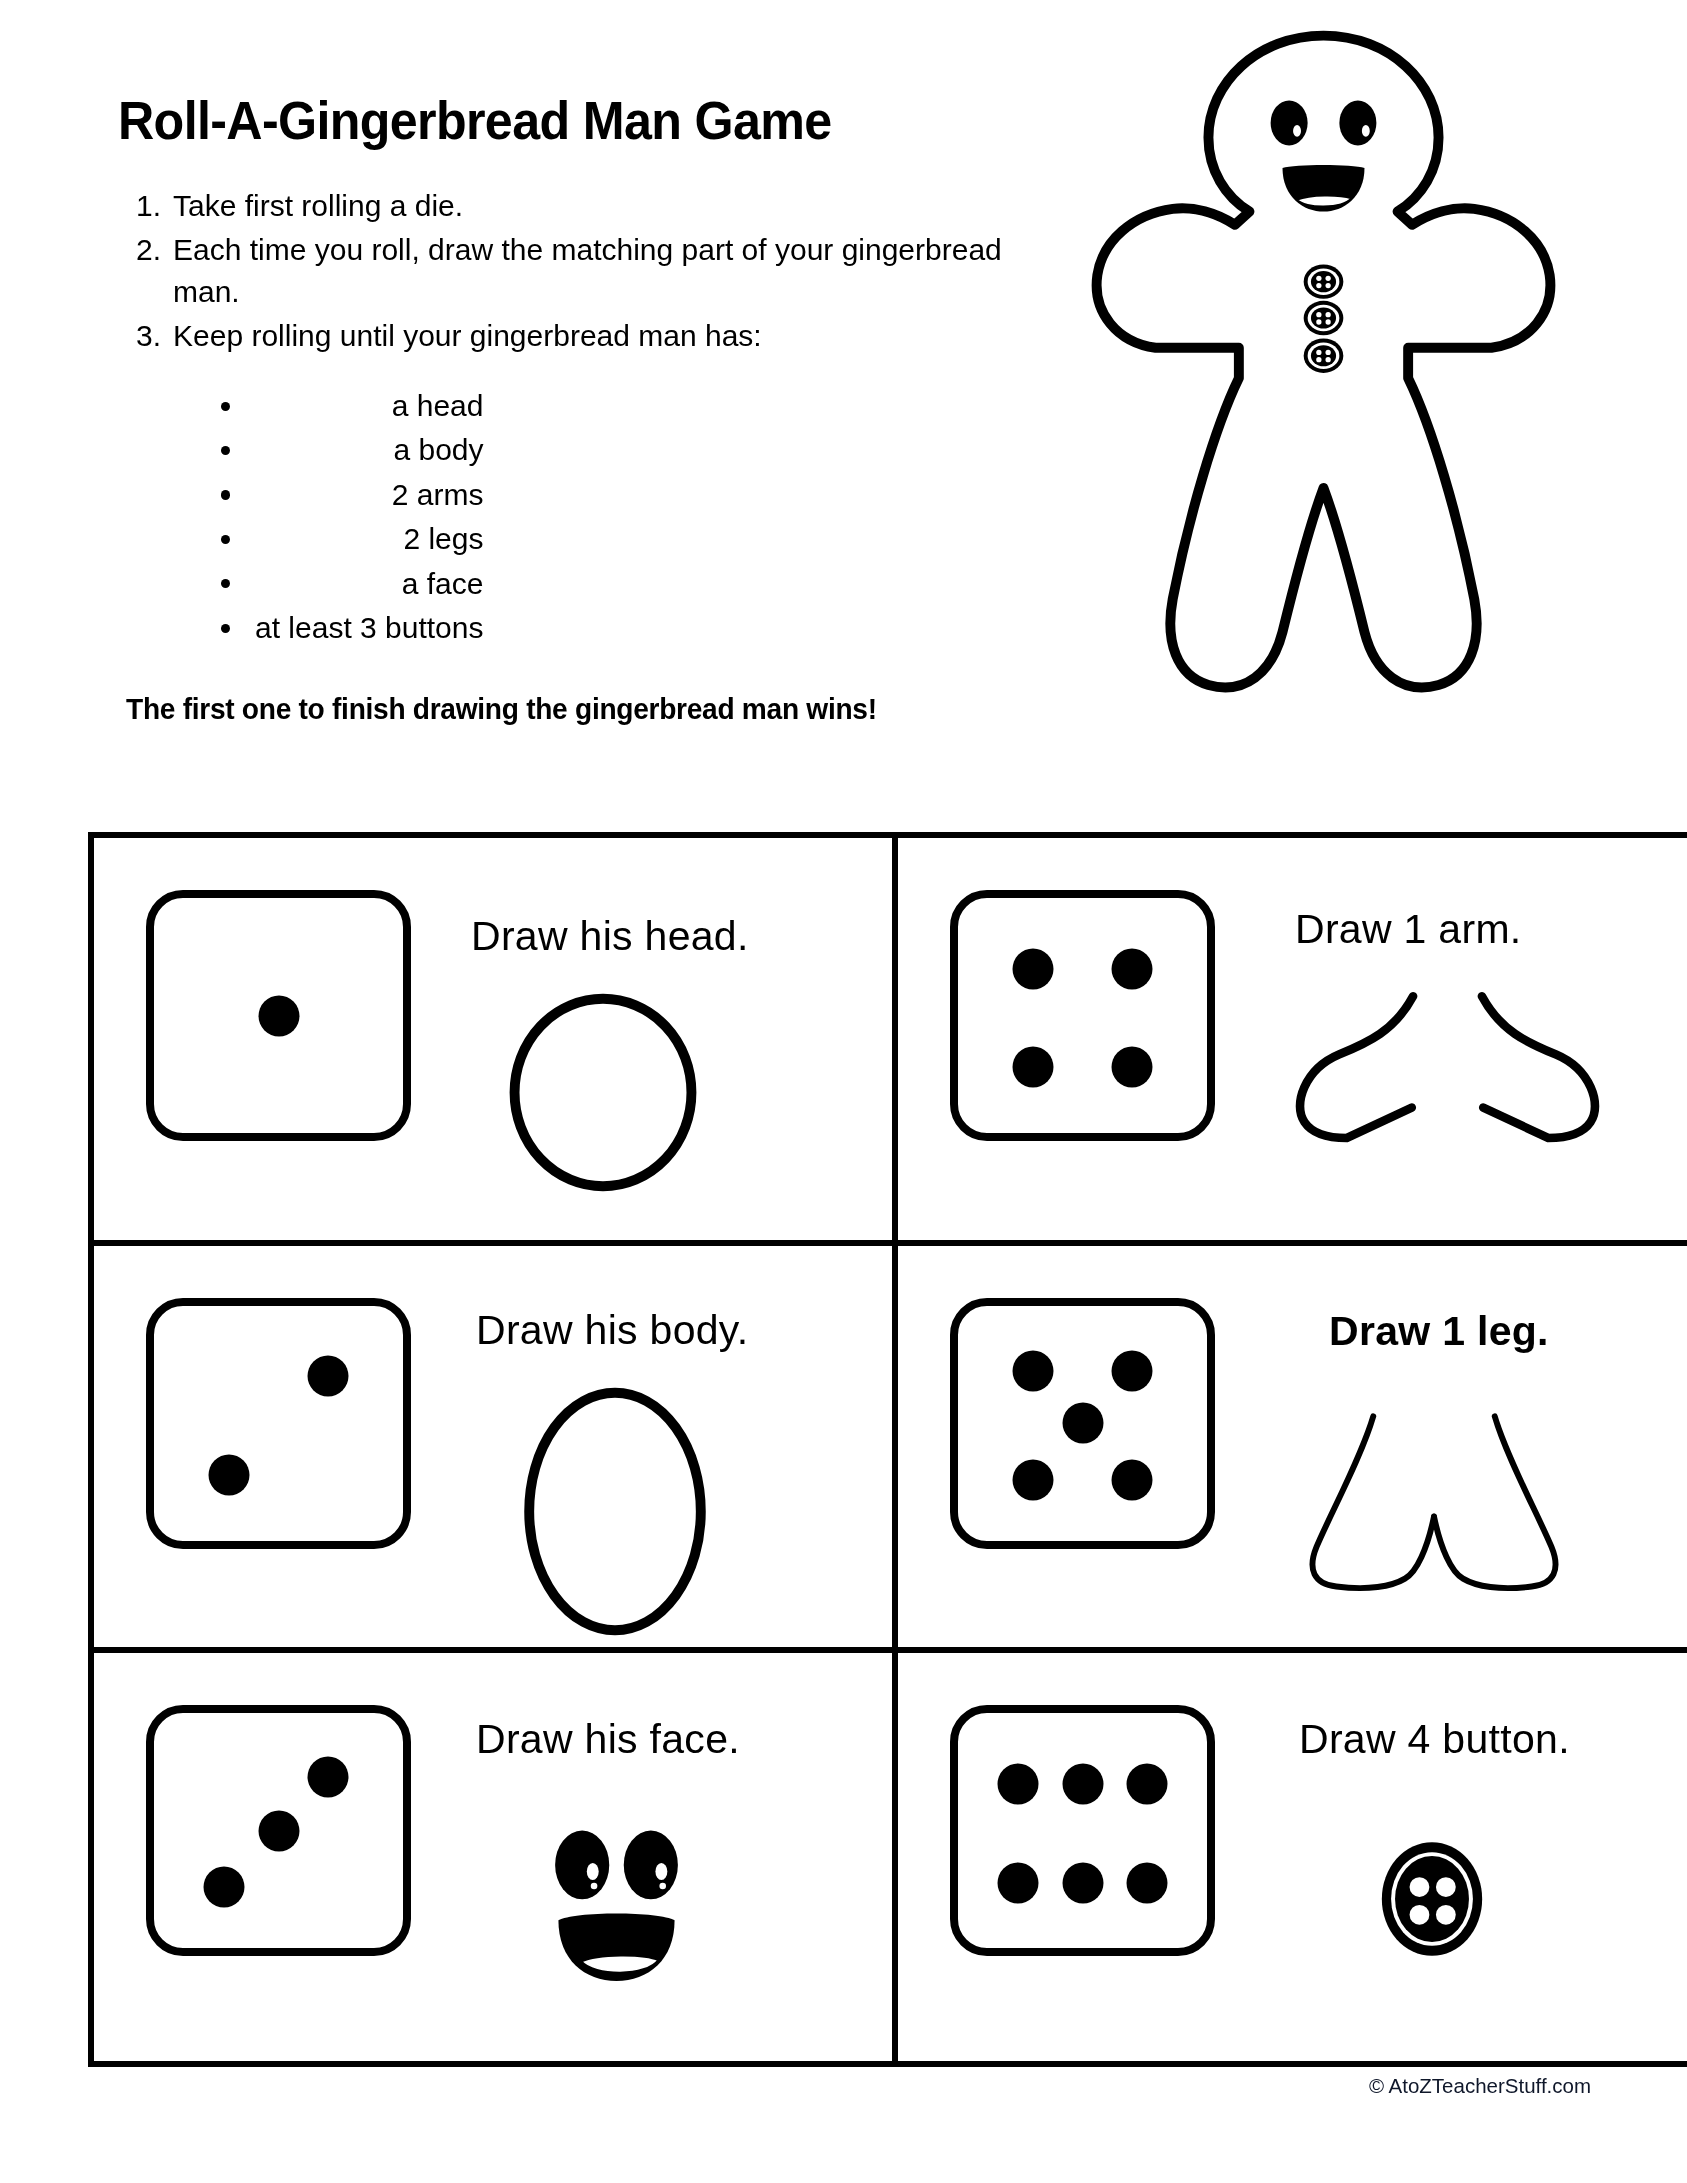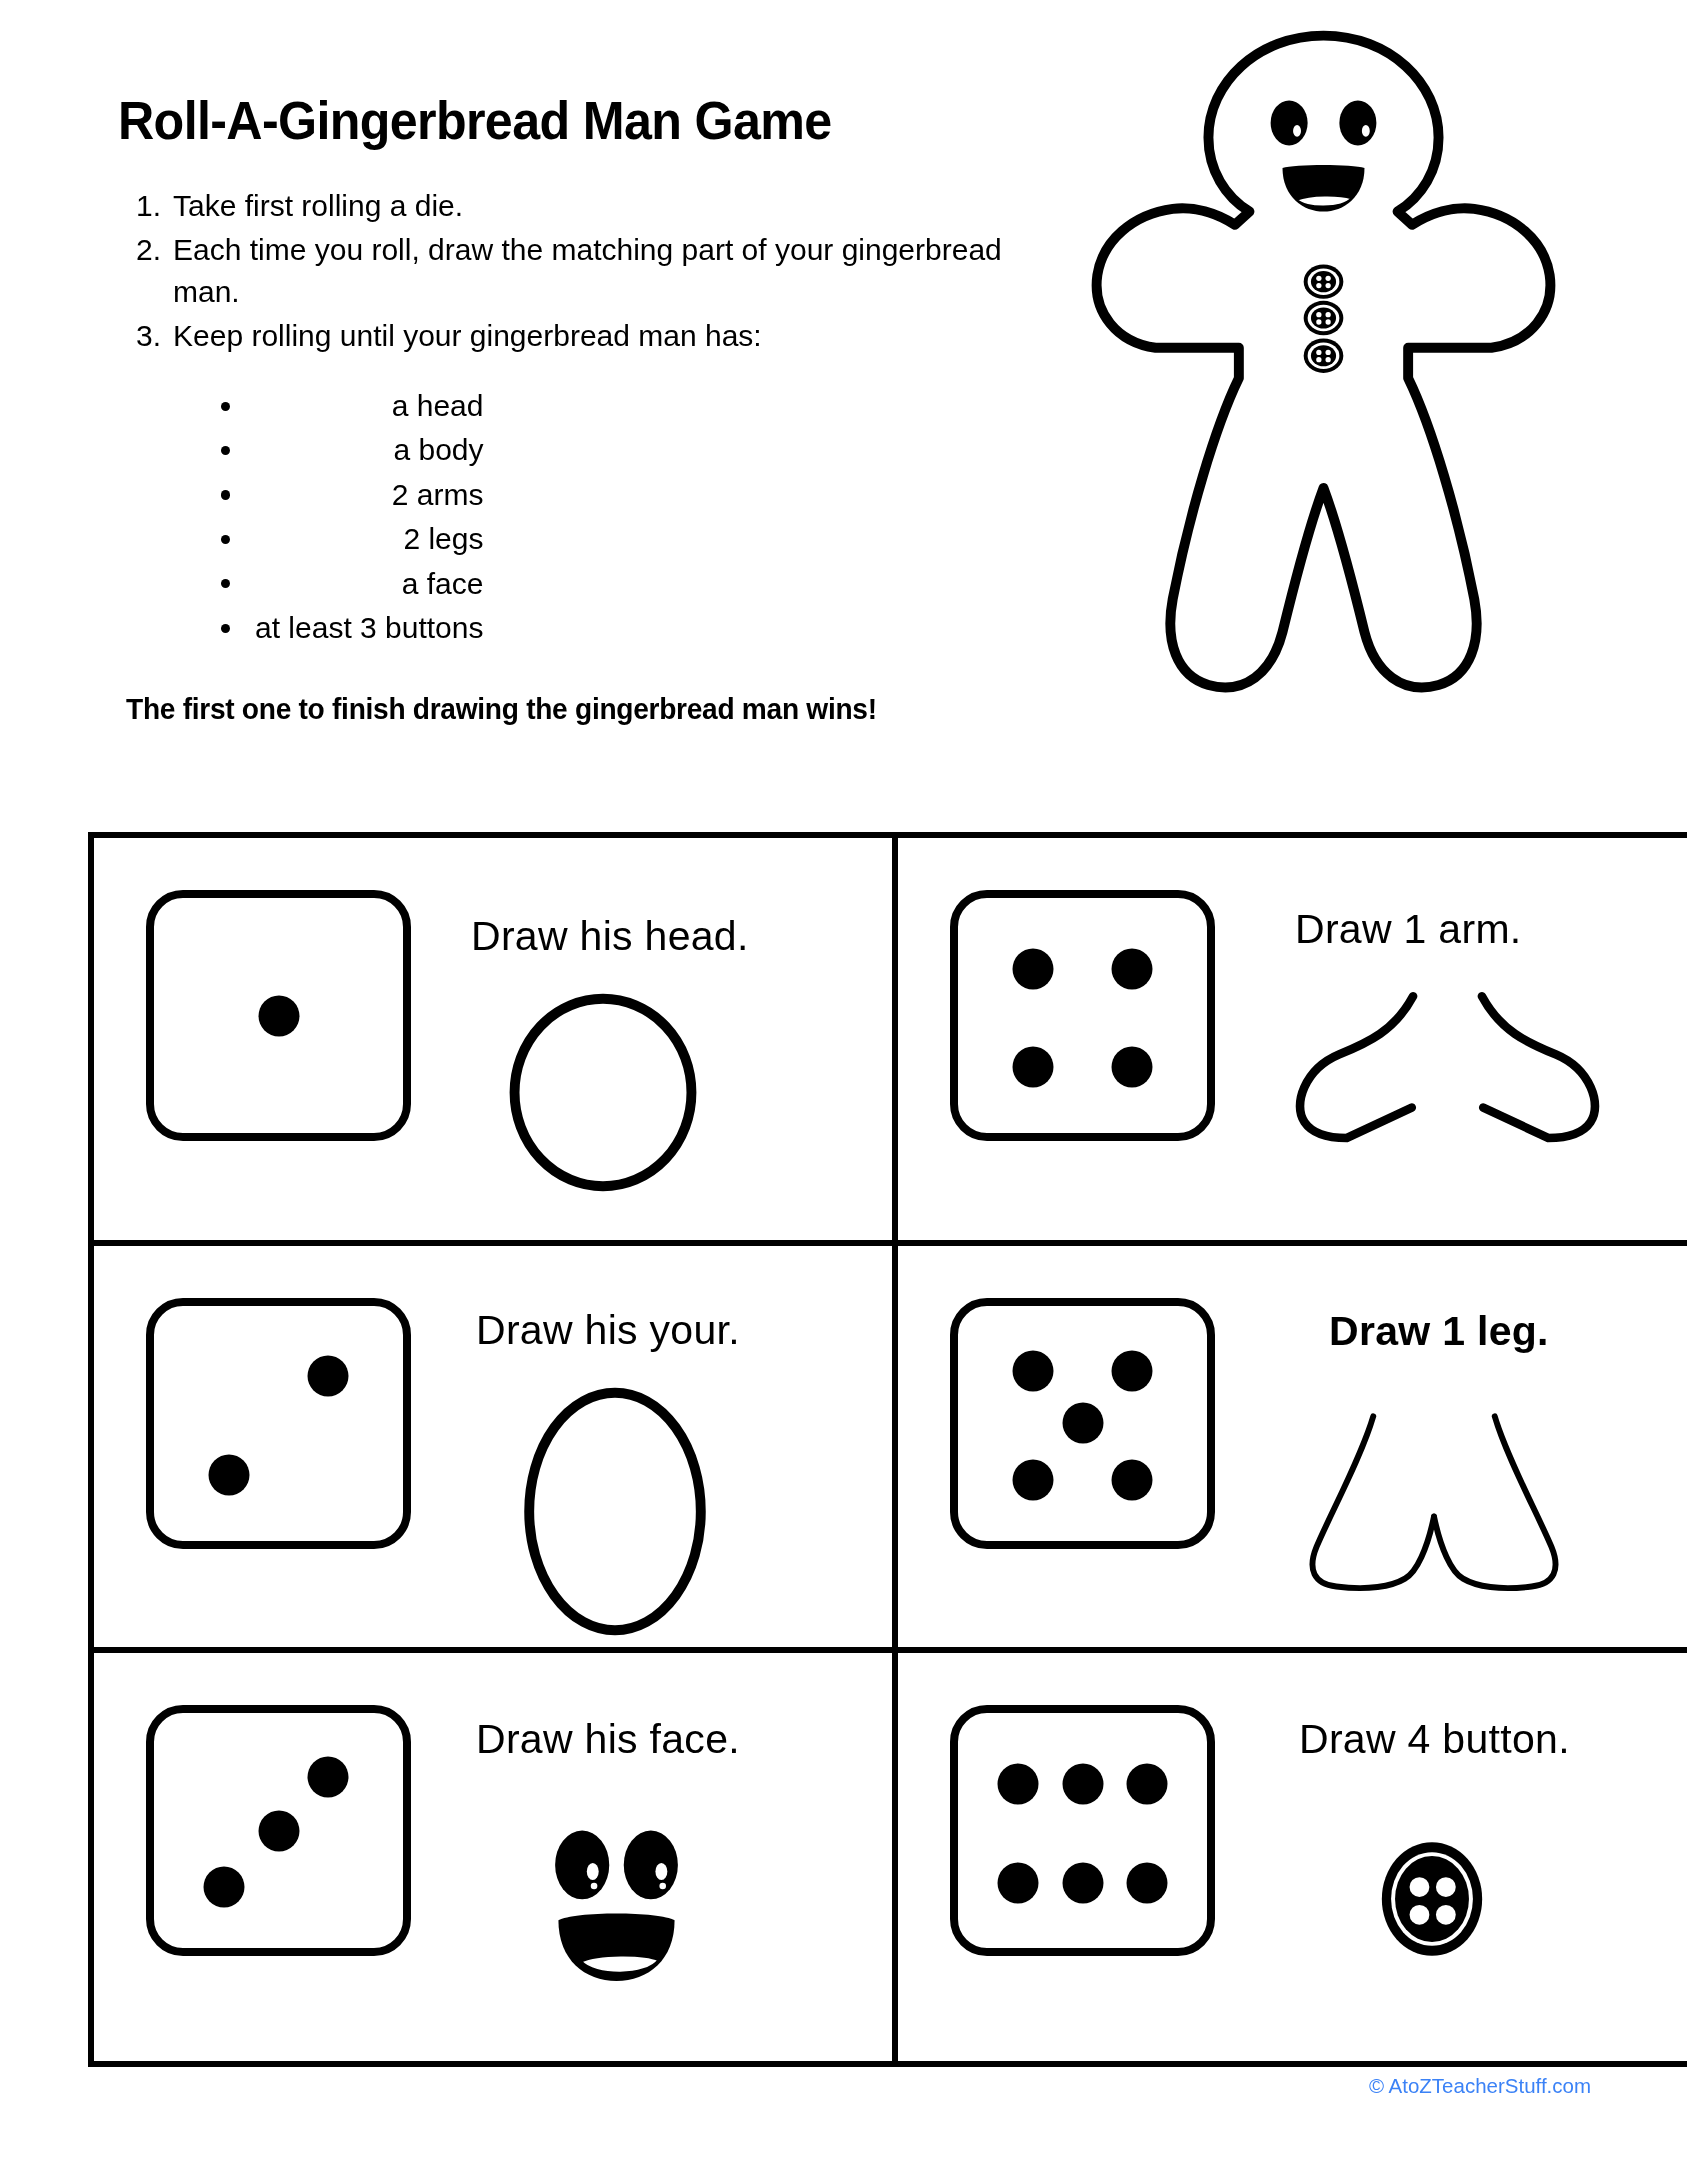--- a/index.html
+++ b/index.html
@@ -169,21 +169,21 @@
   .cell-art {
     position: absolute;
   }
 
   #credit-line {
     position: absolute;
     right: 96px;
     top: 2074px;
     font-size: 20.5px;
     font-family: "Liberation Sans Narrow", "Liberation Sans", sans-serif;
-    color: #3b82f6;
+    color: #0f172a;
     white-space: nowrap;
     text-align: right;
   }
 </style>
 </head>
 <body>
 
 <div id="worksheet-header">
 
   <div id="page-title">Roll-A-Gingerbread Man Game</div>
@@ -325,21 +325,21 @@
     </svg>
   </div>
 
   <div class="grid-cell">
     <div class="die-wrap">
       <div class="die-face">
         <span class="pip" style="left:70%;top:30%;"></span>
         <span class="pip" style="left:30%;top:72%;"></span>
       </div>
     </div>
-    <div class="cell-label" style="left:382px; top:64px;">Draw his your.</div>
+    <div class="cell-label" style="left:382px; top:64px;">Draw his body.</div>
     <svg class="cell-art" style="left:422px; top:140px; width:198px; height:251px;" viewBox="0 0 300 380">
       <ellipse cx="150" cy="190" rx="130" ry="180" fill="none" stroke="#000" stroke-width="15"></ellipse>
     </svg>
   </div>
 
   <div class="grid-cell col-right">
     <div class="die-wrap">
       <div class="die-face">
         <span class="pip" style="left:30%;top:28%;"></span>
         <span class="pip" style="left:70%;top:28%;"></span>

